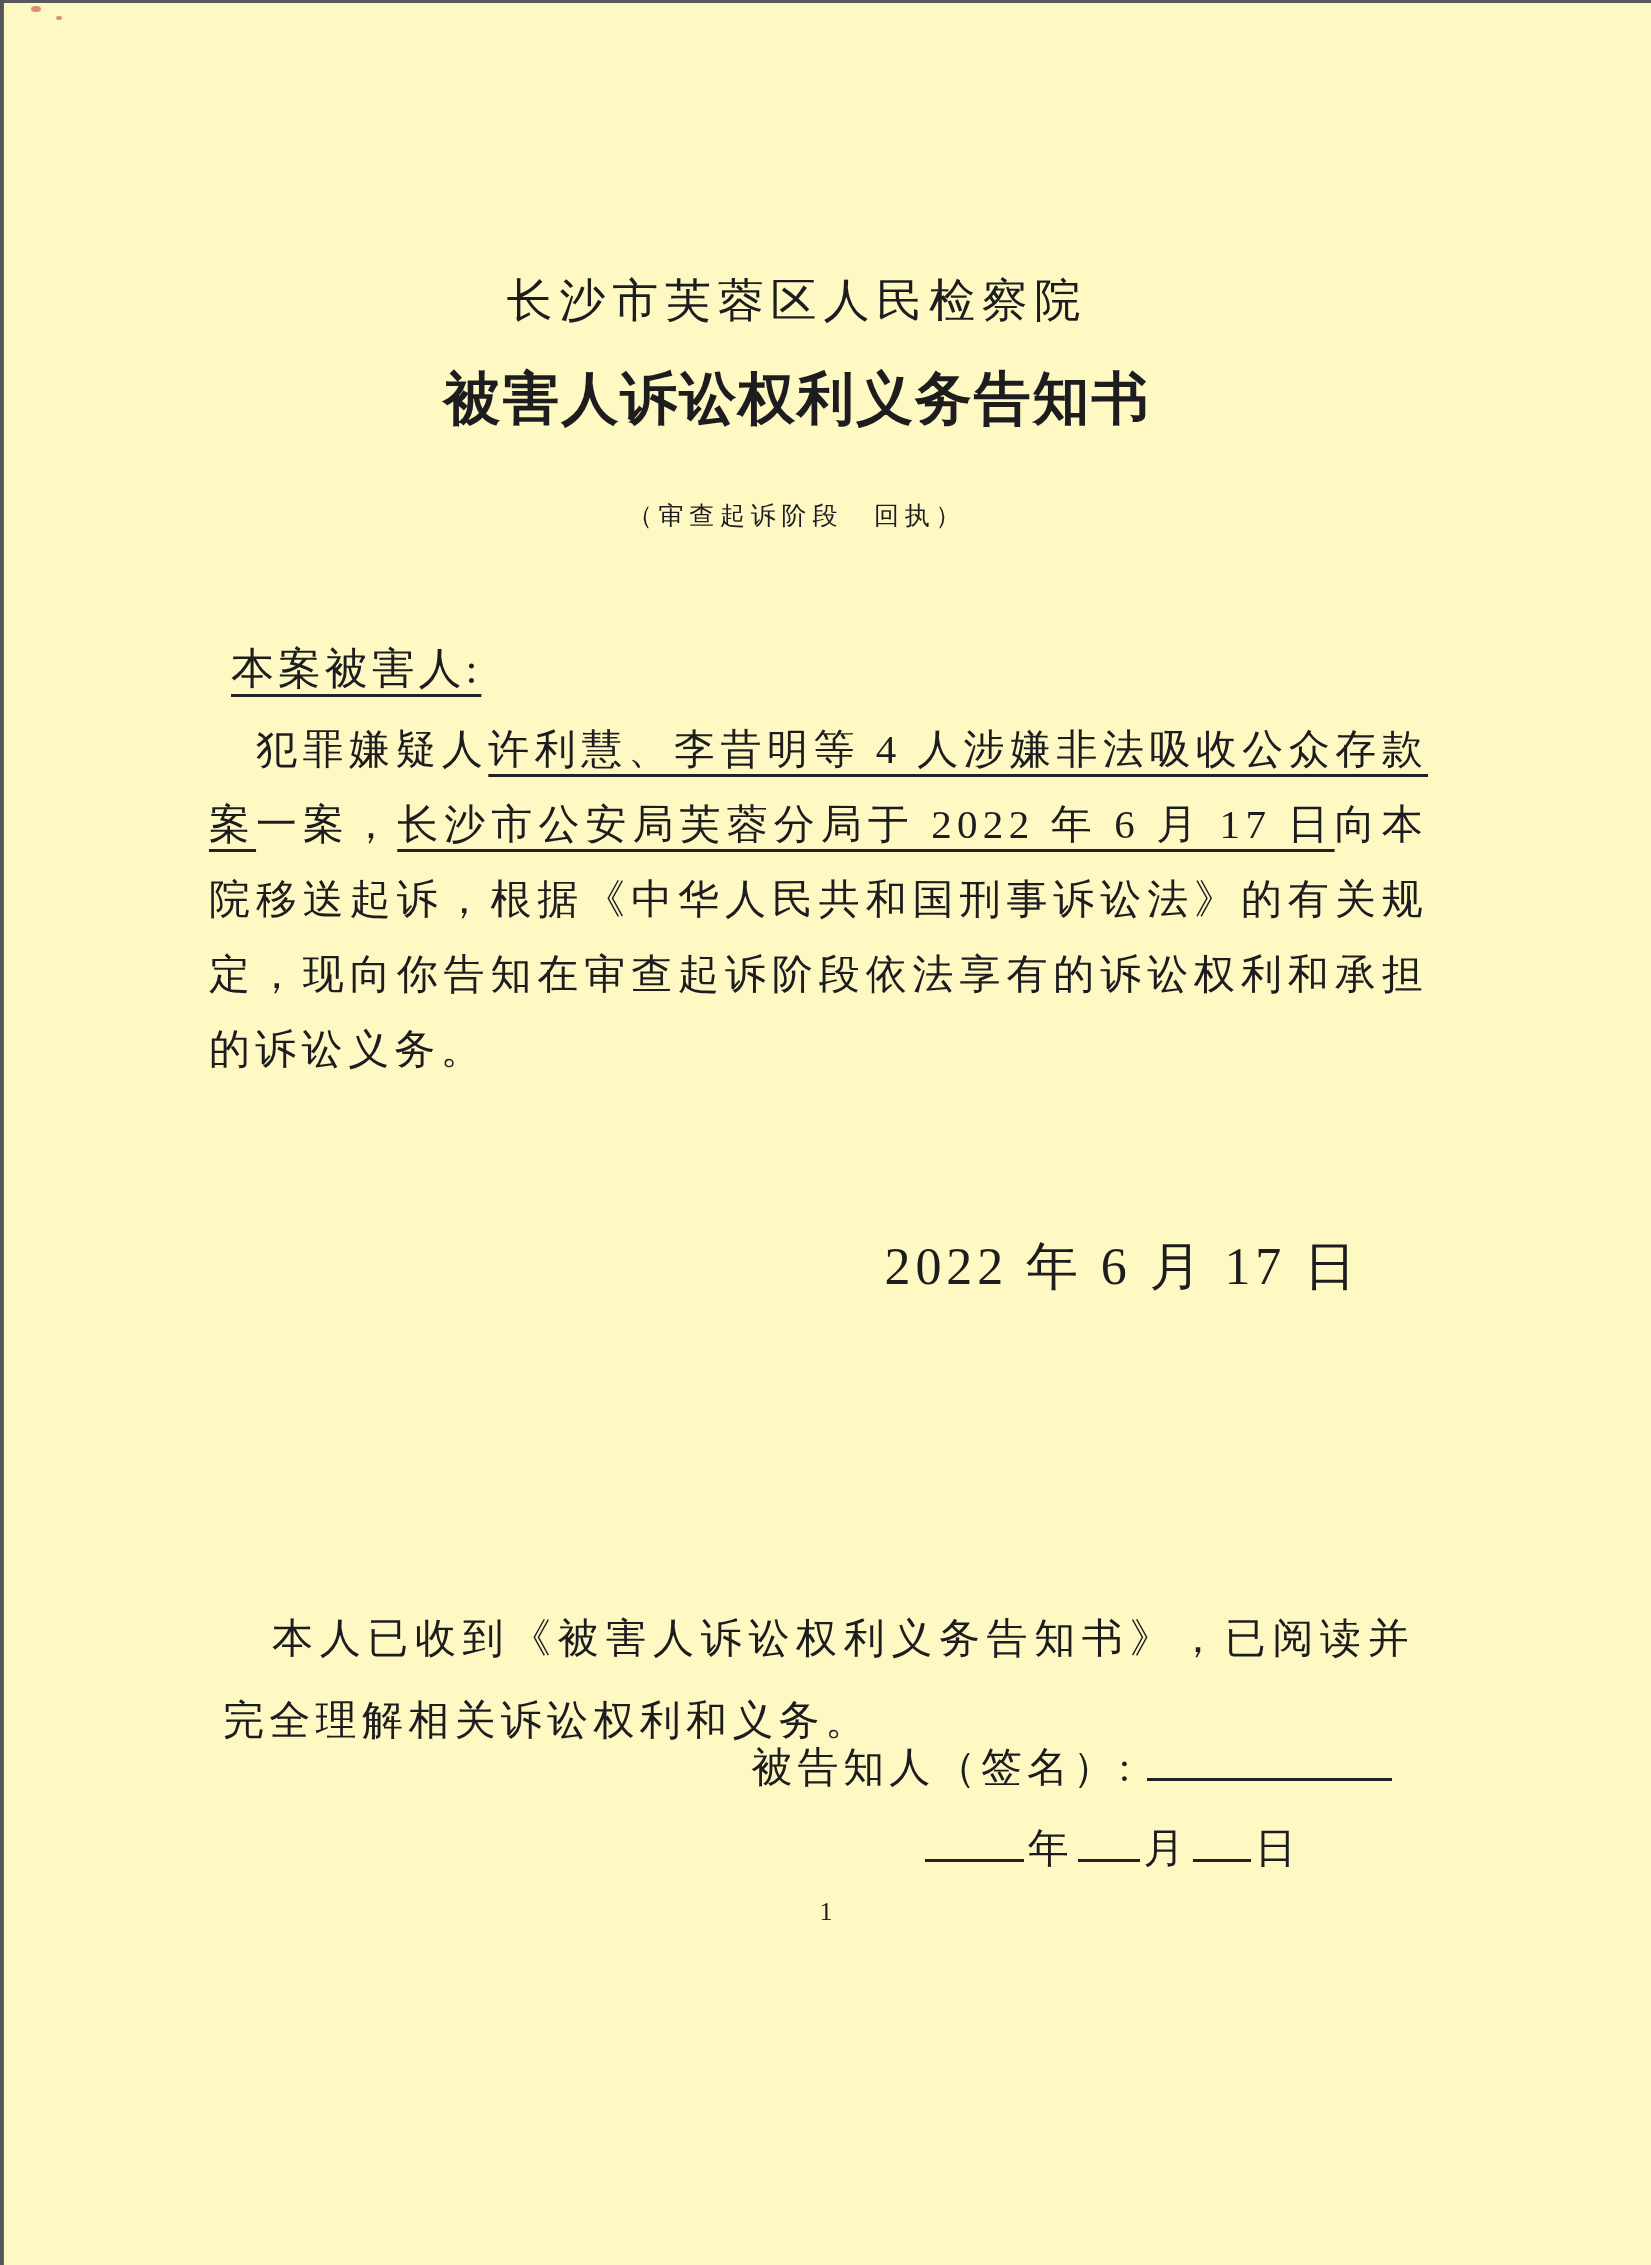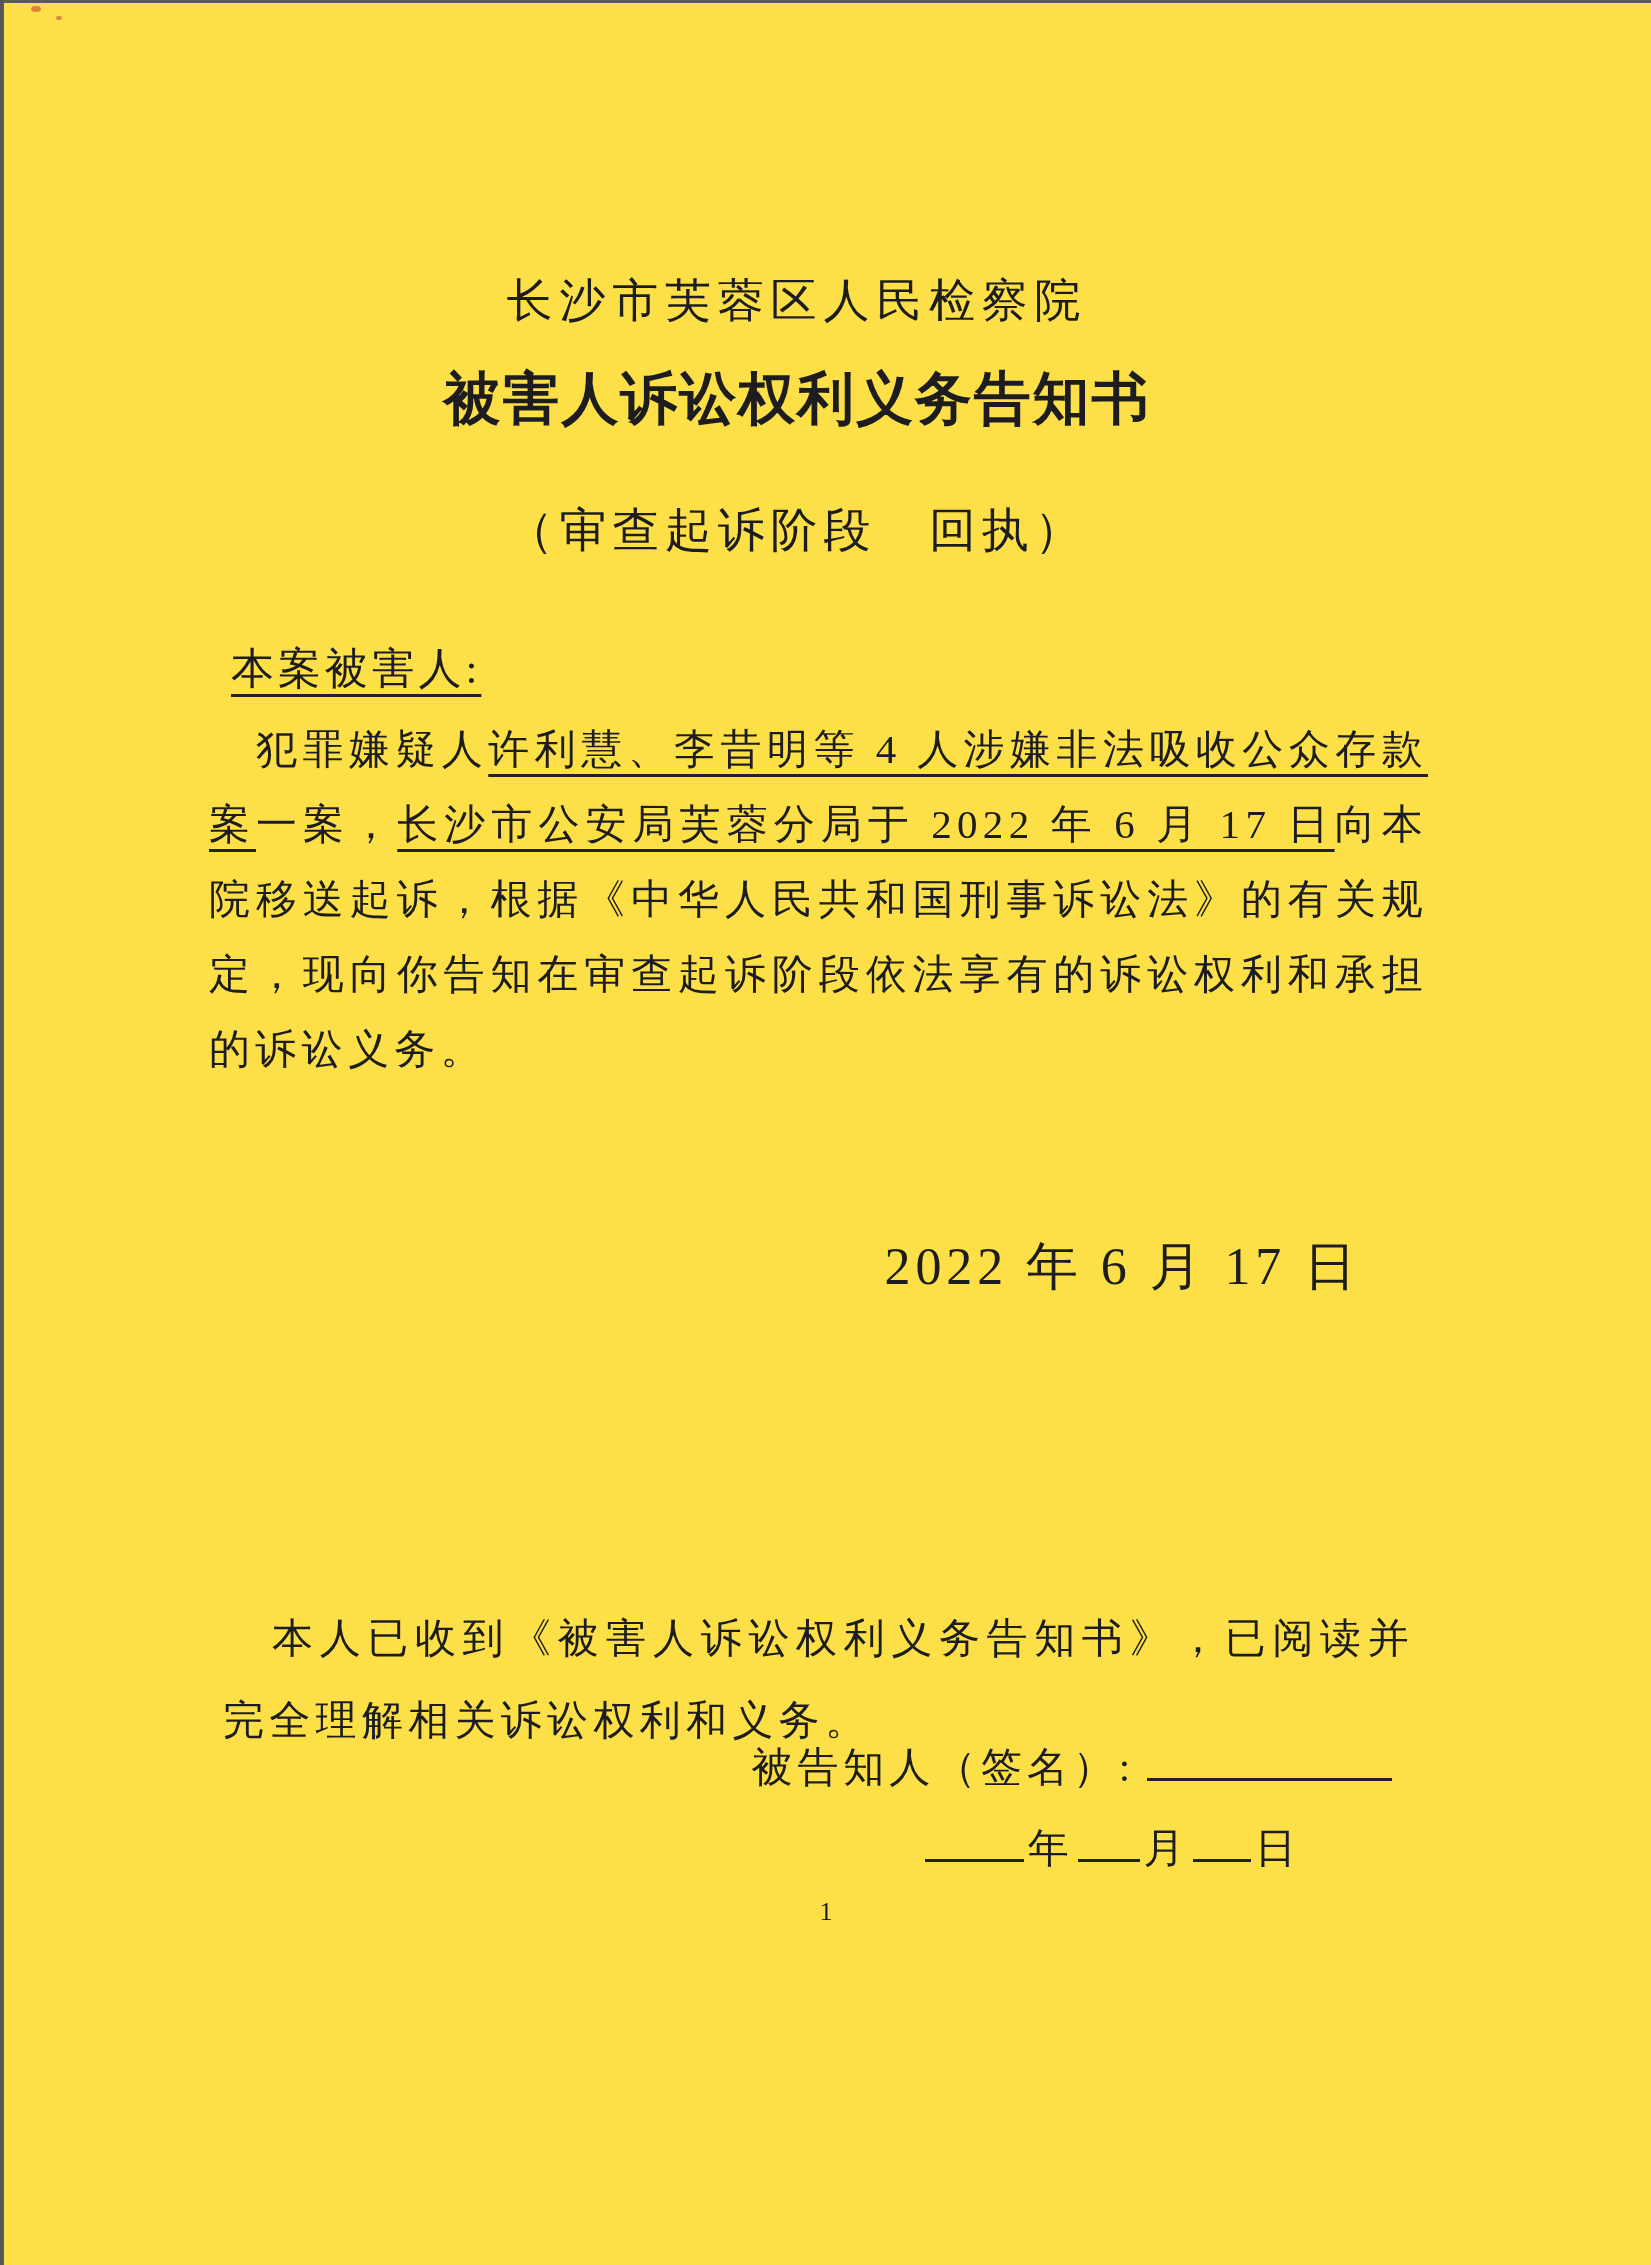--- a/index.html
+++ b/index.html
@@ -4,21 +4,21 @@
 <style>
   html, body {
     margin: 0;
     padding: 0;
     background: #fbfbfc;
   }
   .page {
     position: relative;
     width: 1652px;
     height: 2266px;
-    background: #fde047;
+    background: #fef9c3;
     color: #1d1d20;
     font-family: "Liberation Serif", "DejaVu Serif", serif;
     box-shadow: inset 3.9px 0 0 #55555a, inset 0 2.9px 0 #5a5a5e;
     overflow: hidden;
   }
   .scan-speck {
     position: absolute;
     border-radius: 50%;
     background: #c0392b;
     opacity: 0.55;
@@ -41,21 +41,21 @@
   .doc-title {
     top: 361px;
     margin: 0;
     font-size: 57px;
     font-weight: 900;
     letter-spacing: 1.9px;
     white-space: nowrap;
   }
   .subtitle {
     top: 499px;
-    font-size: 47px;
+    font-size: 25px;
     letter-spacing: 5.8px;
     white-space: nowrap;
   }
 
   .salutation {
     position: absolute;
     left: 231px;
     top: 640px;
     font-size: 43px;
     letter-spacing: 3.9px;

